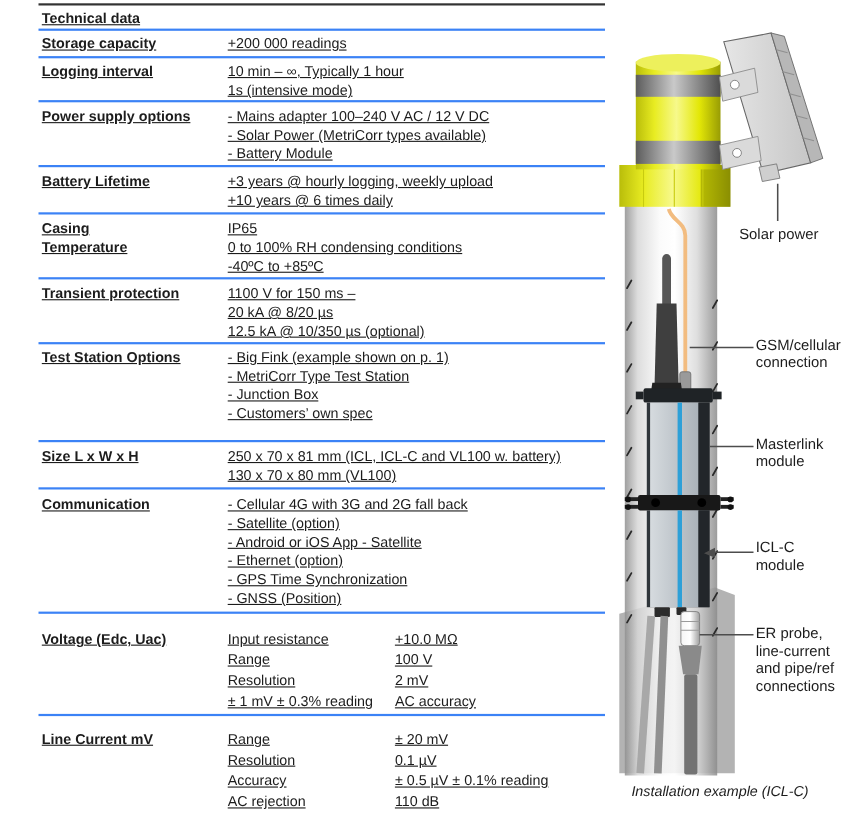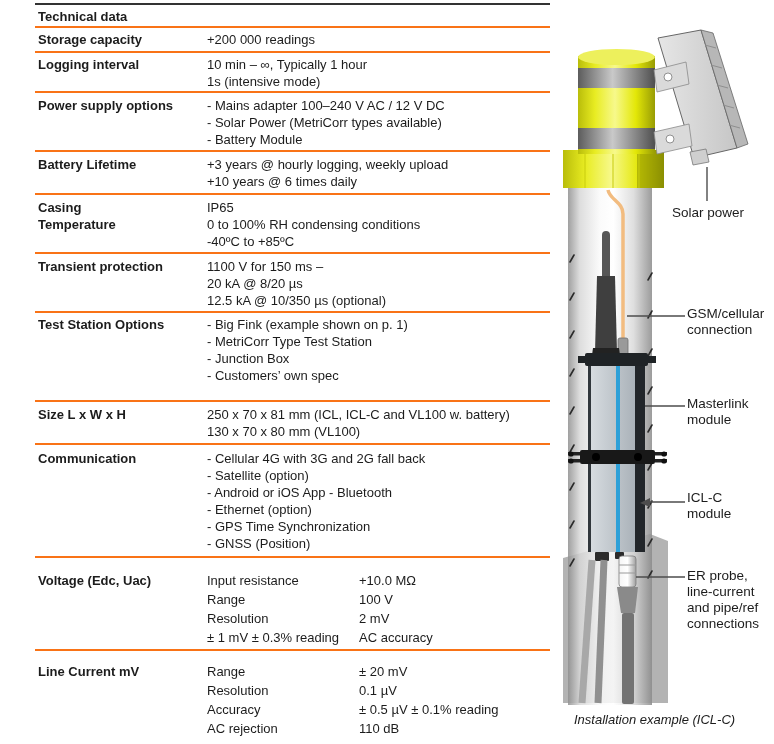--- a/index.html
+++ b/index.html
@@ -2,23 +2,23 @@
 <html><head>
 <meta charset="utf-8">
 <style>
   html,body{margin:0;padding:0;}
   body{
     position:relative;width:774px;height:744px;background:#ffffff;overflow:hidden;
     font-family:"Liberation Sans","DejaVu Sans",sans-serif;color:#1c1c1c;
     font-size:13px;line-height:17px;
   }
   
-  .spec-table{position:absolute;left:35px;top:3px;width:515px;}
+  .spec-table{position:absolute;left:35px;top:3px;width:515px;text-decoration:underline;}
   .t-head{border-top:2px solid #333;padding:3px 0 1px 3px;font-weight:bold;}
-  .row{display:flex;border-top:2px solid #f97316;}
+  .row{display:flex;border-top:2px solid #3b82f6;}
   .lbl{width:172px;flex:0 0 172px;font-weight:bold;padding-left:3px;box-sizing:border-box;}
   .val{flex:1;white-space:nowrap;}
   .lh19{line-height:19px;}
   .pairs{display:grid;grid-template-columns:152px 1fr;line-height:19px;}
   
   .figure{position:absolute;left:555px;top:0;width:219px;height:744px;}
   .fig-label{position:absolute;font-size:13.5px;line-height:16px;color:#1c1c1c;white-space:nowrap;}
   .fig-caption{position:absolute;left:574px;top:711px;font-style:italic;font-size:13px;color:#1c1c1c;white-space:nowrap;}
 </style>
 </head>
@@ -113,21 +113,21 @@
     </div>
   </div>
 
   <div class="row" style="padding:5px 0 4px">
     <div class="lbl">
         <div>Communication</div>
       </div>
     <div class="val">
       <div>- Cellular 4G with 3G and 2G fall back</div>
       <div>- Satellite (option)</div>
-      <div>- Android or iOS App - Bluetooth</div>
+      <div>- Android or iOS App - Satellite</div>
       <div>- Ethernet (option)</div>
       <div>- GPS Time Synchronization</div>
       <div>- GNSS (Position)</div>
     </div>
   </div>
 
   <div class="row" style="padding:13px 0 2px">
     <div class="lbl lh19">
         <div>Voltage (Edc, Uac)</div>
       </div>

